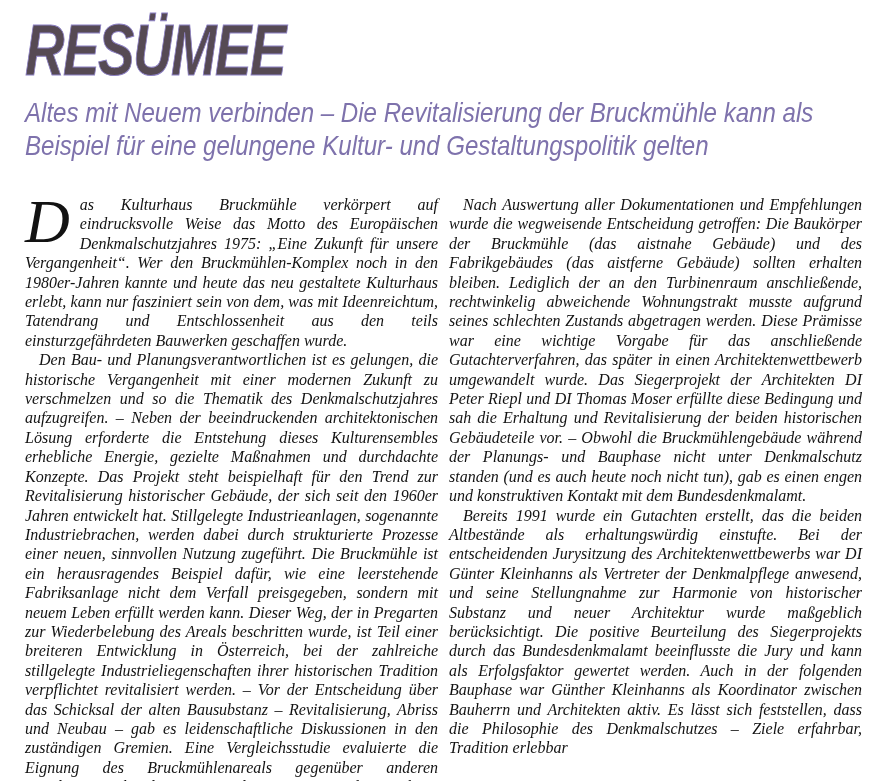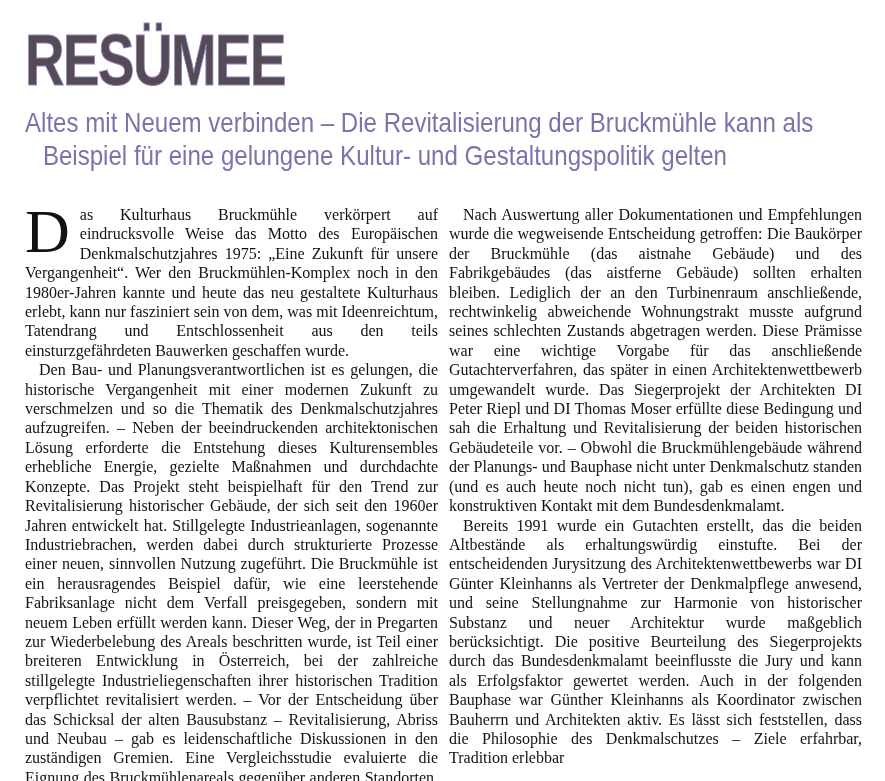--- a/index.html
+++ b/index.html
@@ -5,40 +5,40 @@
   :root{
     --title-color:#564a54;
     --title-fringe:#8d81c4;
     --subtitle-color:#7e72ac;
     --body-color:#121212;
     --page-bg:#ffffff;
   }
   *{margin:0;padding:0;box-sizing:border-box;}
   html,body{width:885px;height:781px;background:var(--page-bg);overflow:hidden;}
   body{font-family:"Liberation Serif",serif;color:var(--body-color);}
-  .page{width:885px;height:781px;padding:22px 23px 0 25px;background:var(--page-bg);}
+  .page{width:885px;height:781px;padding:12px 23px 0 25px;background:var(--page-bg);font-style:italic;}
 
   
   .masthead{margin-top:2px;}
   .title{
     font-family:"Liberation Sans",sans-serif;
     font-weight:bold;
     font-size:72px;
     line-height:72px;
     letter-spacing:-2px;
     color:var(--title-color);
     -webkit-text-stroke:1px var(--title-fringe);
     transform:scaleX(0.76);
     transform-origin:left top;
     white-space:nowrap;
     display:block;
   }
 
   
-  .subtitle{margin-top:10px;text-align:center;}
+  .subtitle{margin-top:10px;}
   .subtitle-line{
     font-family:"Liberation Sans",sans-serif;
     font-weight:normal;
     font-size:28px;
     line-height:33px;
     color:var(--subtitle-color);
     transform:scaleX(0.86);
     transform-origin:left top;
     white-space:nowrap;
     display:block;

